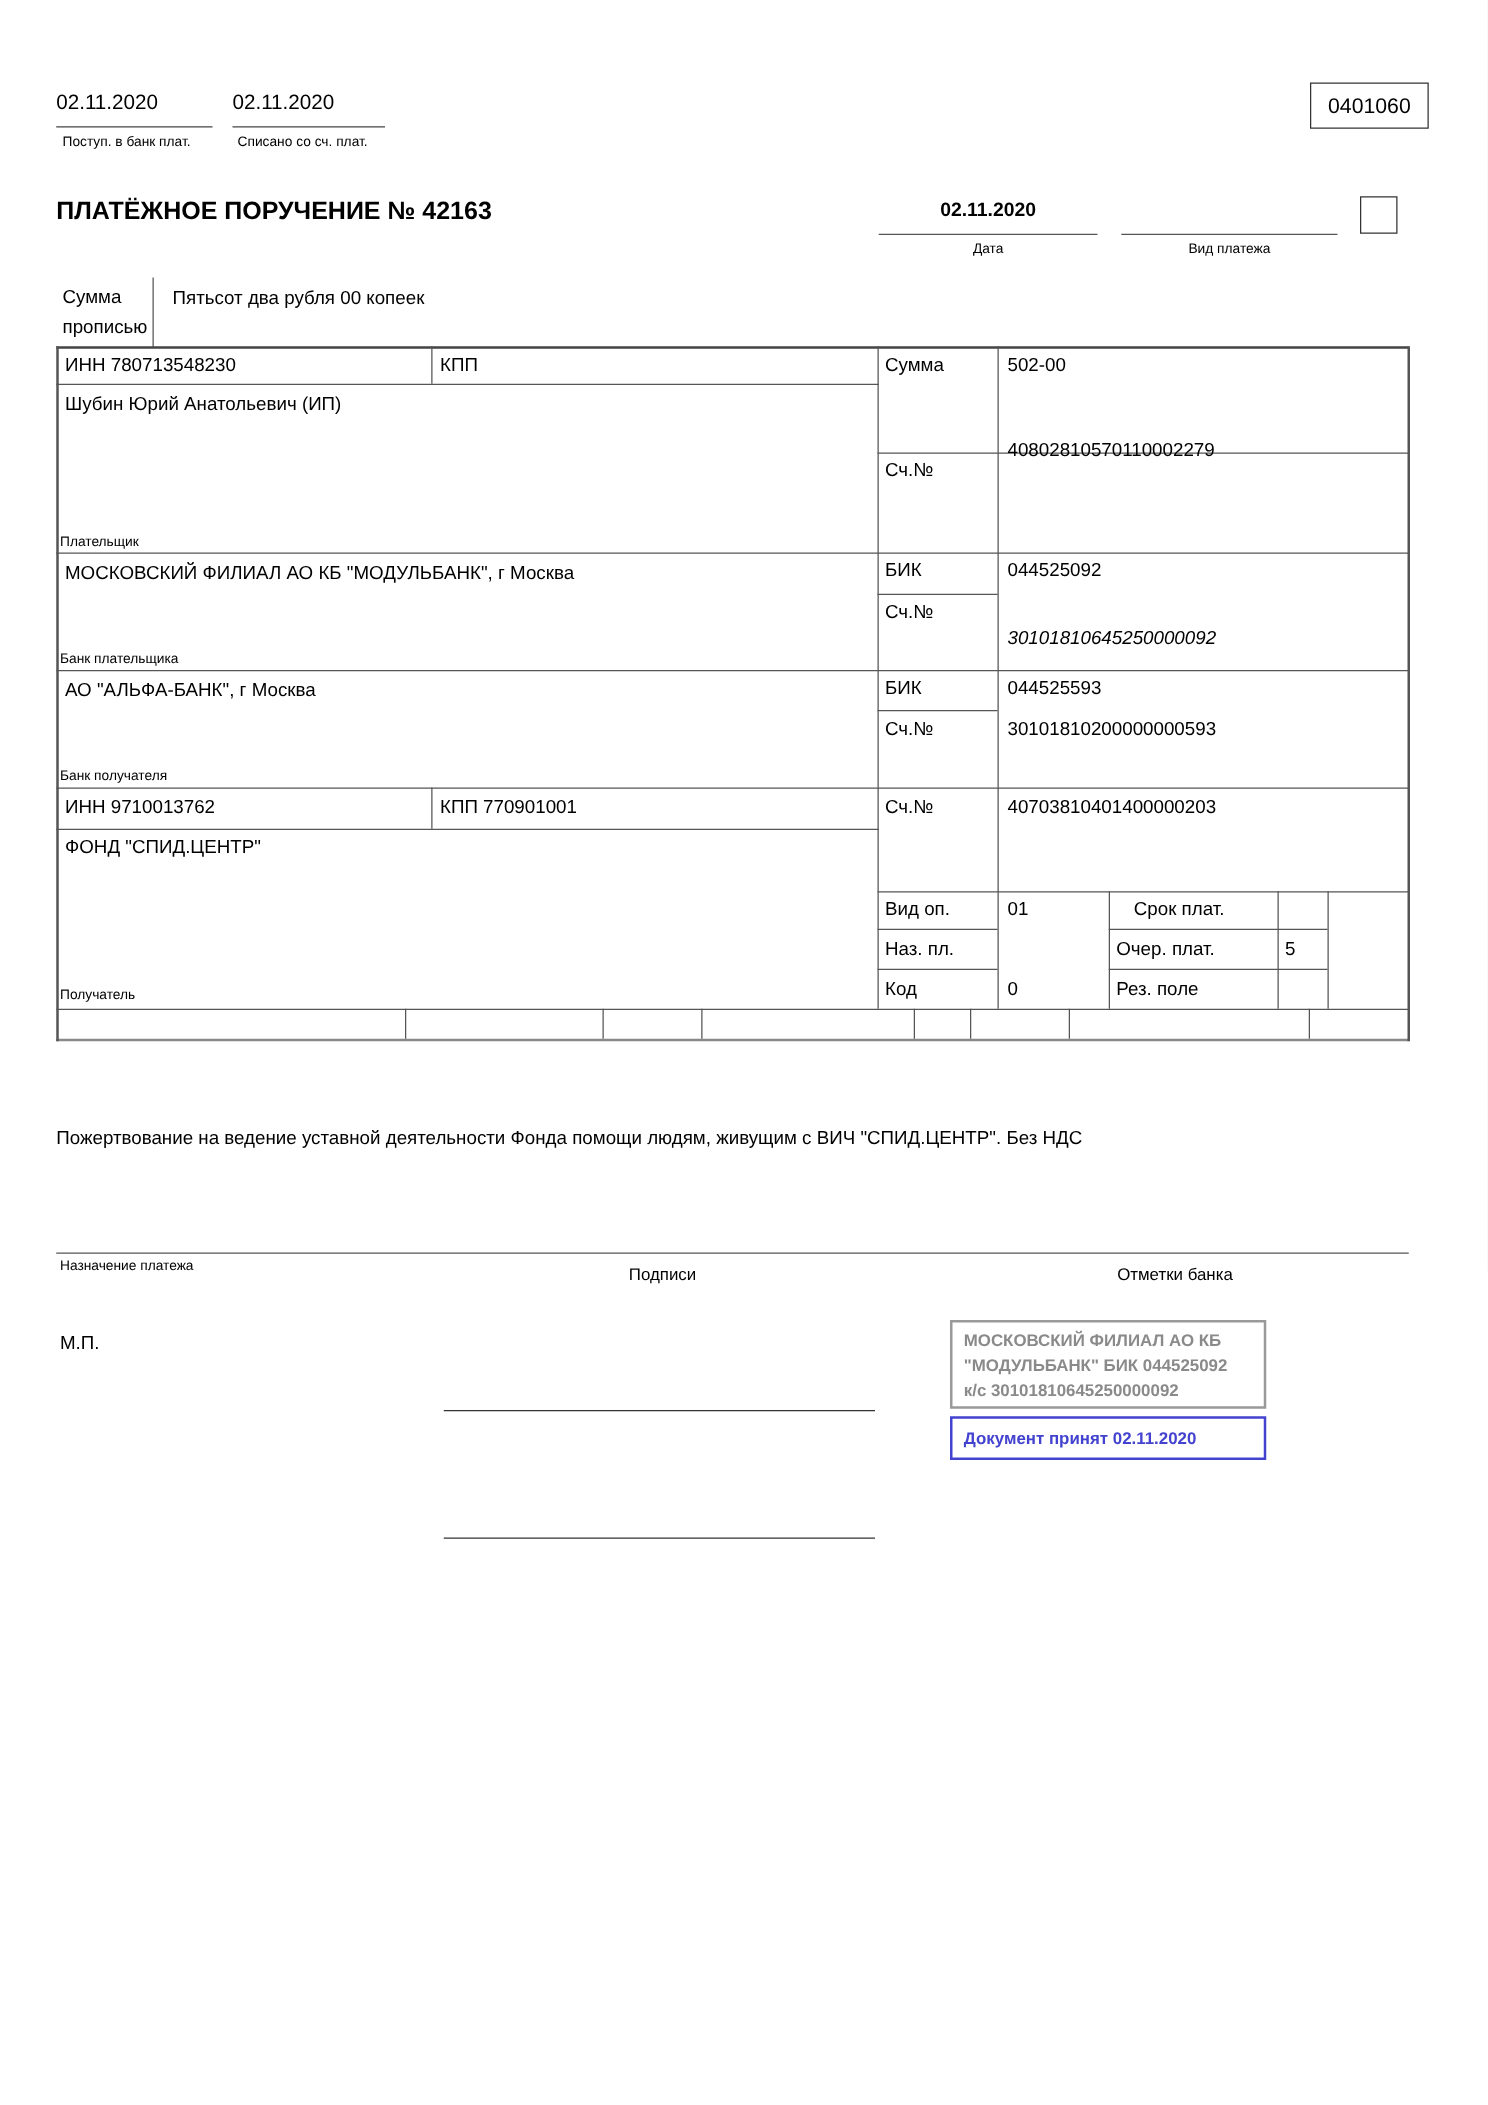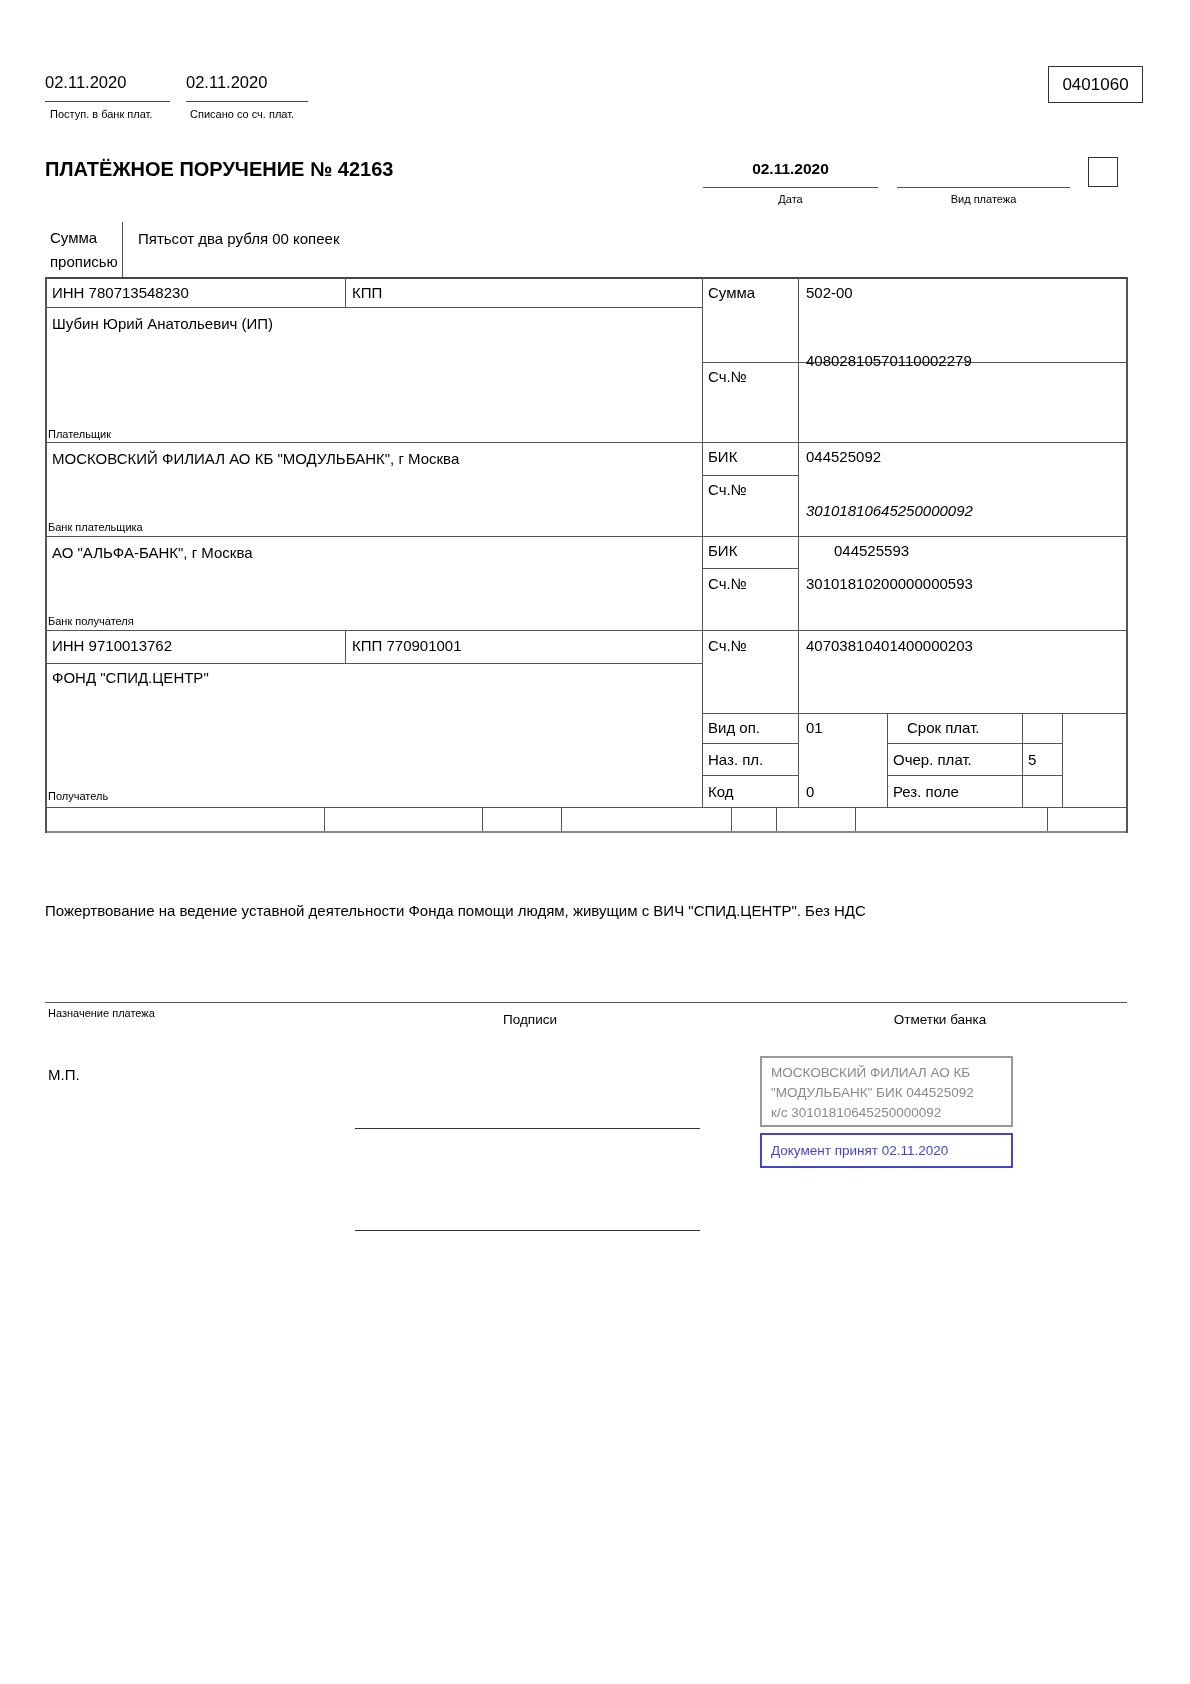--- a/index.html
+++ b/index.html
@@ -18,21 +18,21 @@
                    border:1.5px solid #333; display:flex; align-items:center; justify-content:center;
                    font-size:17px; }
   .doc-title { position:absolute; left:45px; top:158px; font-size:20px; font-weight:bold; }
   .doc-date-field { position:absolute; left:703px; top:160px; width:175px; height:28px;
                     border-bottom:1.5px solid #555; text-align:center; font-size:15.5px; font-weight:bold; }
   .payment-type-field { position:absolute; left:897px; top:160px; width:173px; height:28px;
                         border-bottom:1.5px solid #555; }
   .small-box { position:absolute; left:1088px; top:157px; width:30px; height:30px; border:1.5px solid #333; }
 
   .stamp-box { position:absolute; left:760px; width:253px; border:2px solid; padding:5px 9px;
-               font-size:13.5px; font-weight:normal; line-height:20px; }
+               font-size:13.5px; font-weight:bold; line-height:20px; }
   .stamp-gray  { top:1056px; height:71px; border-color:#999999; color:#8a8a8a; }
   .stamp-blue  { top:1133px; height:35px; border-color:#4343d0; color:#4343d0; display:flex; align-items:center; }
   .stamp-green { top:1172px; height:34px; border-color:#84c46a; color:#47a339; display:flex; align-items:center; }
   .sig-line { position:absolute; left:355px; width:345px; height:1px; background:#333; }
 </style>
 </head>
 <body>
 
 <div class="page">
 
@@ -107,21 +107,21 @@
 
   <div class="txt" style="left:52px; top:450px;">МОСКОВСКИЙ ФИЛИАЛ АО КБ "МОДУЛЬБАНК", г Москва</div>
   <div class="txt" style="left:708px; top:448px;">БИК</div>
   <div class="txt" style="left:806px; top:448px;">044525092</div>
   <div class="txt" style="left:708px; top:481px;">Сч.№</div>
   <div class="txt" style="left:806px; top:502px;font-style:italic;">30101810645250000092</div>
   <div class="lbl" style="left:48px; top:521px;">Банк плательщика</div>
 
   <div class="txt" style="left:52px; top:544px;">АО "АЛЬФА-БАНК", г Москва</div>
   <div class="txt" style="left:708px; top:542px;">БИК</div>
-  <div class="txt" style="left:806px; top:542px;margin-left:28px;">044525593</div>
+  <div class="txt" style="left:806px; top:542px;">044525593</div>
   <div class="txt" style="left:708px; top:575px;">Сч.№</div>
   <div class="txt" style="left:806px; top:575px;">30101810200000000593</div>
   <div class="lbl" style="left:48px; top:615px;">Банк получателя</div>
 
   <div class="txt" style="left:52px; top:637px;">ИНН  9710013762</div>
   <div class="txt" style="left:352px; top:637px;">КПП  770901001</div>
   <div class="txt" style="left:708px; top:637px;">Сч.№</div>
   <div class="txt" style="left:806px; top:637px;">40703810401400000203</div>
   <div class="txt" style="left:52px; top:669px;">ФОНД "СПИД.ЦЕНТР"</div>
   <div class="lbl" style="left:48px; top:790px;text-align:center;">Получатель</div>

